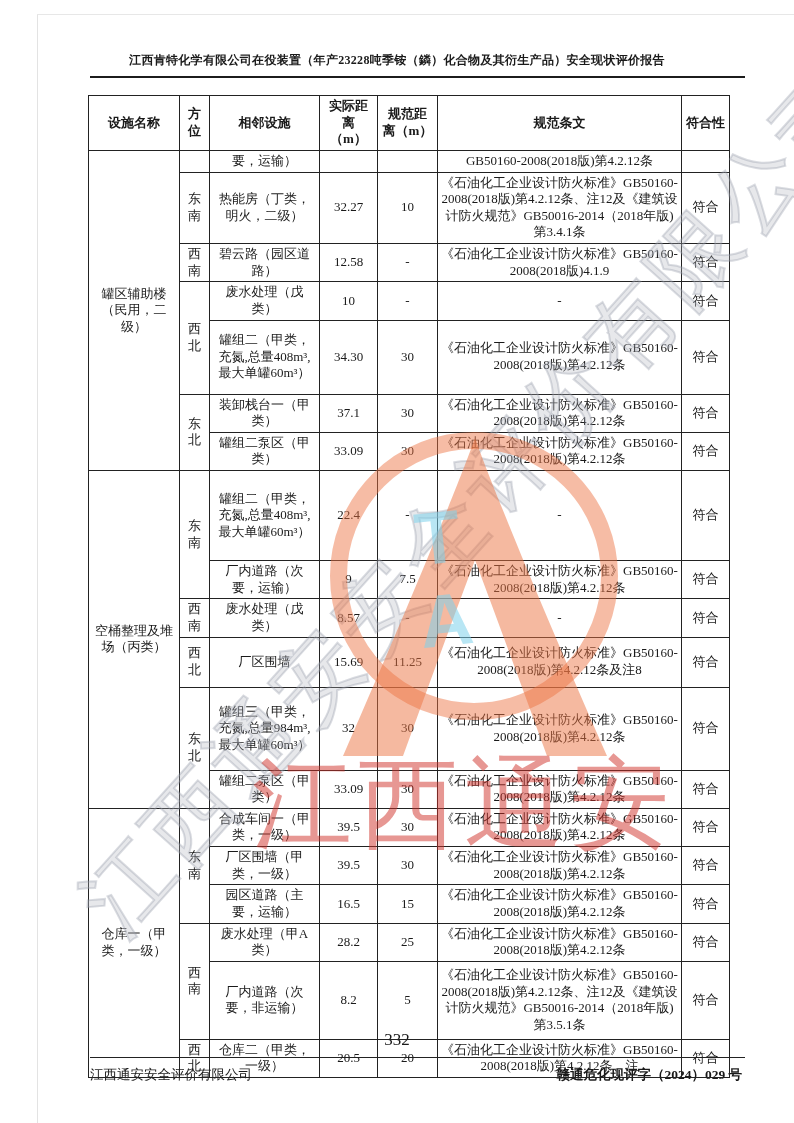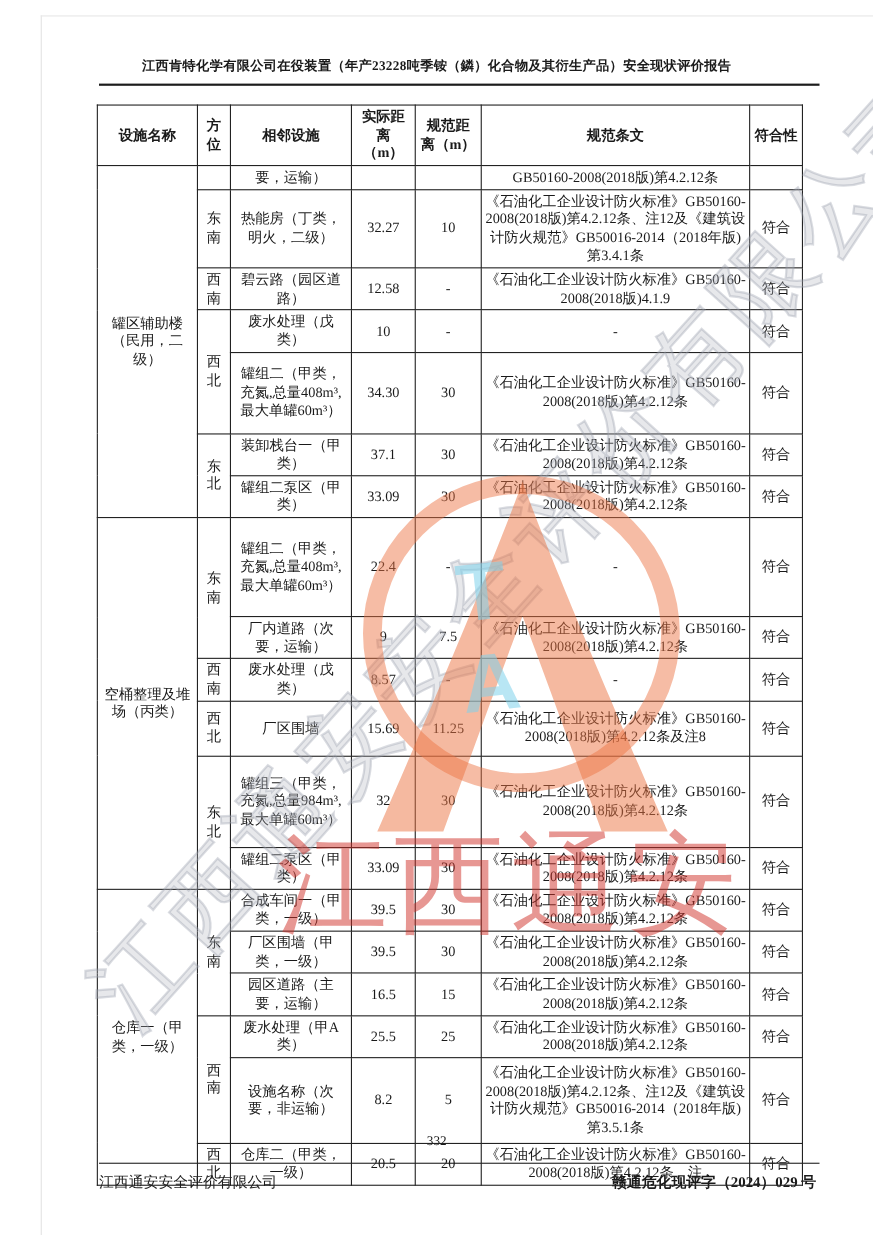--- a/index.html
+++ b/index.html
@@ -47,21 +47,21 @@
   tbody tr:nth-child(11){height:50px;}
   tbody tr:nth-child(12){height:83px;}
   tbody tr:nth-child(13){height:33px;}
   tbody tr:nth-child(14){height:34px;}
   tbody tr:nth-child(15){height:34px;}
   tbody tr:nth-child(16){height:34px;}
   tbody tr:nth-child(17){height:34px;}
   tbody tr:nth-child(18){height:78px;}
   tbody tr:nth-child(19){height:37px;}
 
-  .page-number{position:absolute;left:0;right:0;top:1030px;text-align:center;font-size:12px;}
+  .page-number{position:absolute;left:0;right:0;top:1030px;text-align:center;font-size:17px;}
   .footer-rule{position:absolute;left:90px;top:1057px;width:655px;border-top:1.2px solid #222;}
   .footer-left{position:absolute;left:90px;top:1066px;font-size:13.5px;}
   .footer-right{position:absolute;right:52px;top:1066px;font-size:13.5px;font-weight:bold;}
 
   
   .wm{position:absolute;pointer-events:none;z-index:3;}
   .wm-gray{
     left:55px;top:880px;transform:rotate(-48deg);transform-origin:0 0;
     white-space:nowrap;font-size:88px;letter-spacing:6px;
     color:rgba(175,180,190,0.30);-webkit-text-stroke:2px rgba(150,156,168,0.35);
@@ -234,27 +234,27 @@
       <tr>
         <td class="col-adj">园区道路（主要，运输）</td>
         <td class="col-act">16.5</td>
         <td class="col-std">15</td>
         <td class="col-prov">《石油化工企业设计防火标准》GB50160-2008(2018版)第4.2.12条</td>
         <td class="col-ok">符合</td>
       </tr>
       <tr>
         <td class="col-dir" rowspan="2">西南</td>
         <td class="col-adj">废水处理（甲A类）</td>
-        <td class="col-act">25.5</td>
+        <td class="col-act">28.2</td>
         <td class="col-std">25</td>
         <td class="col-prov">《石油化工企业设计防火标准》GB50160-2008(2018版)第4.2.12条</td>
         <td class="col-ok">符合</td>
       </tr>
       <tr>
-        <td class="col-adj">设施名称（次要，非运输）</td>
+        <td class="col-adj">厂内道路（次要，非运输）</td>
         <td class="col-act">8.2</td>
         <td class="col-std">5</td>
         <td class="col-prov">《石油化工企业设计防火标准》GB50160-2008(2018版)第4.2.12条、注12及《建筑设计防火规范》GB50016-2014（2018年版)第3.5.1条</td>
         <td class="col-ok">符合</td>
       </tr>
       <tr>
         <td class="col-dir">西北</td>
         <td class="col-adj">仓库二（甲类，一级）</td>
         <td class="col-act">20.5</td>
         <td class="col-std">20</td>

